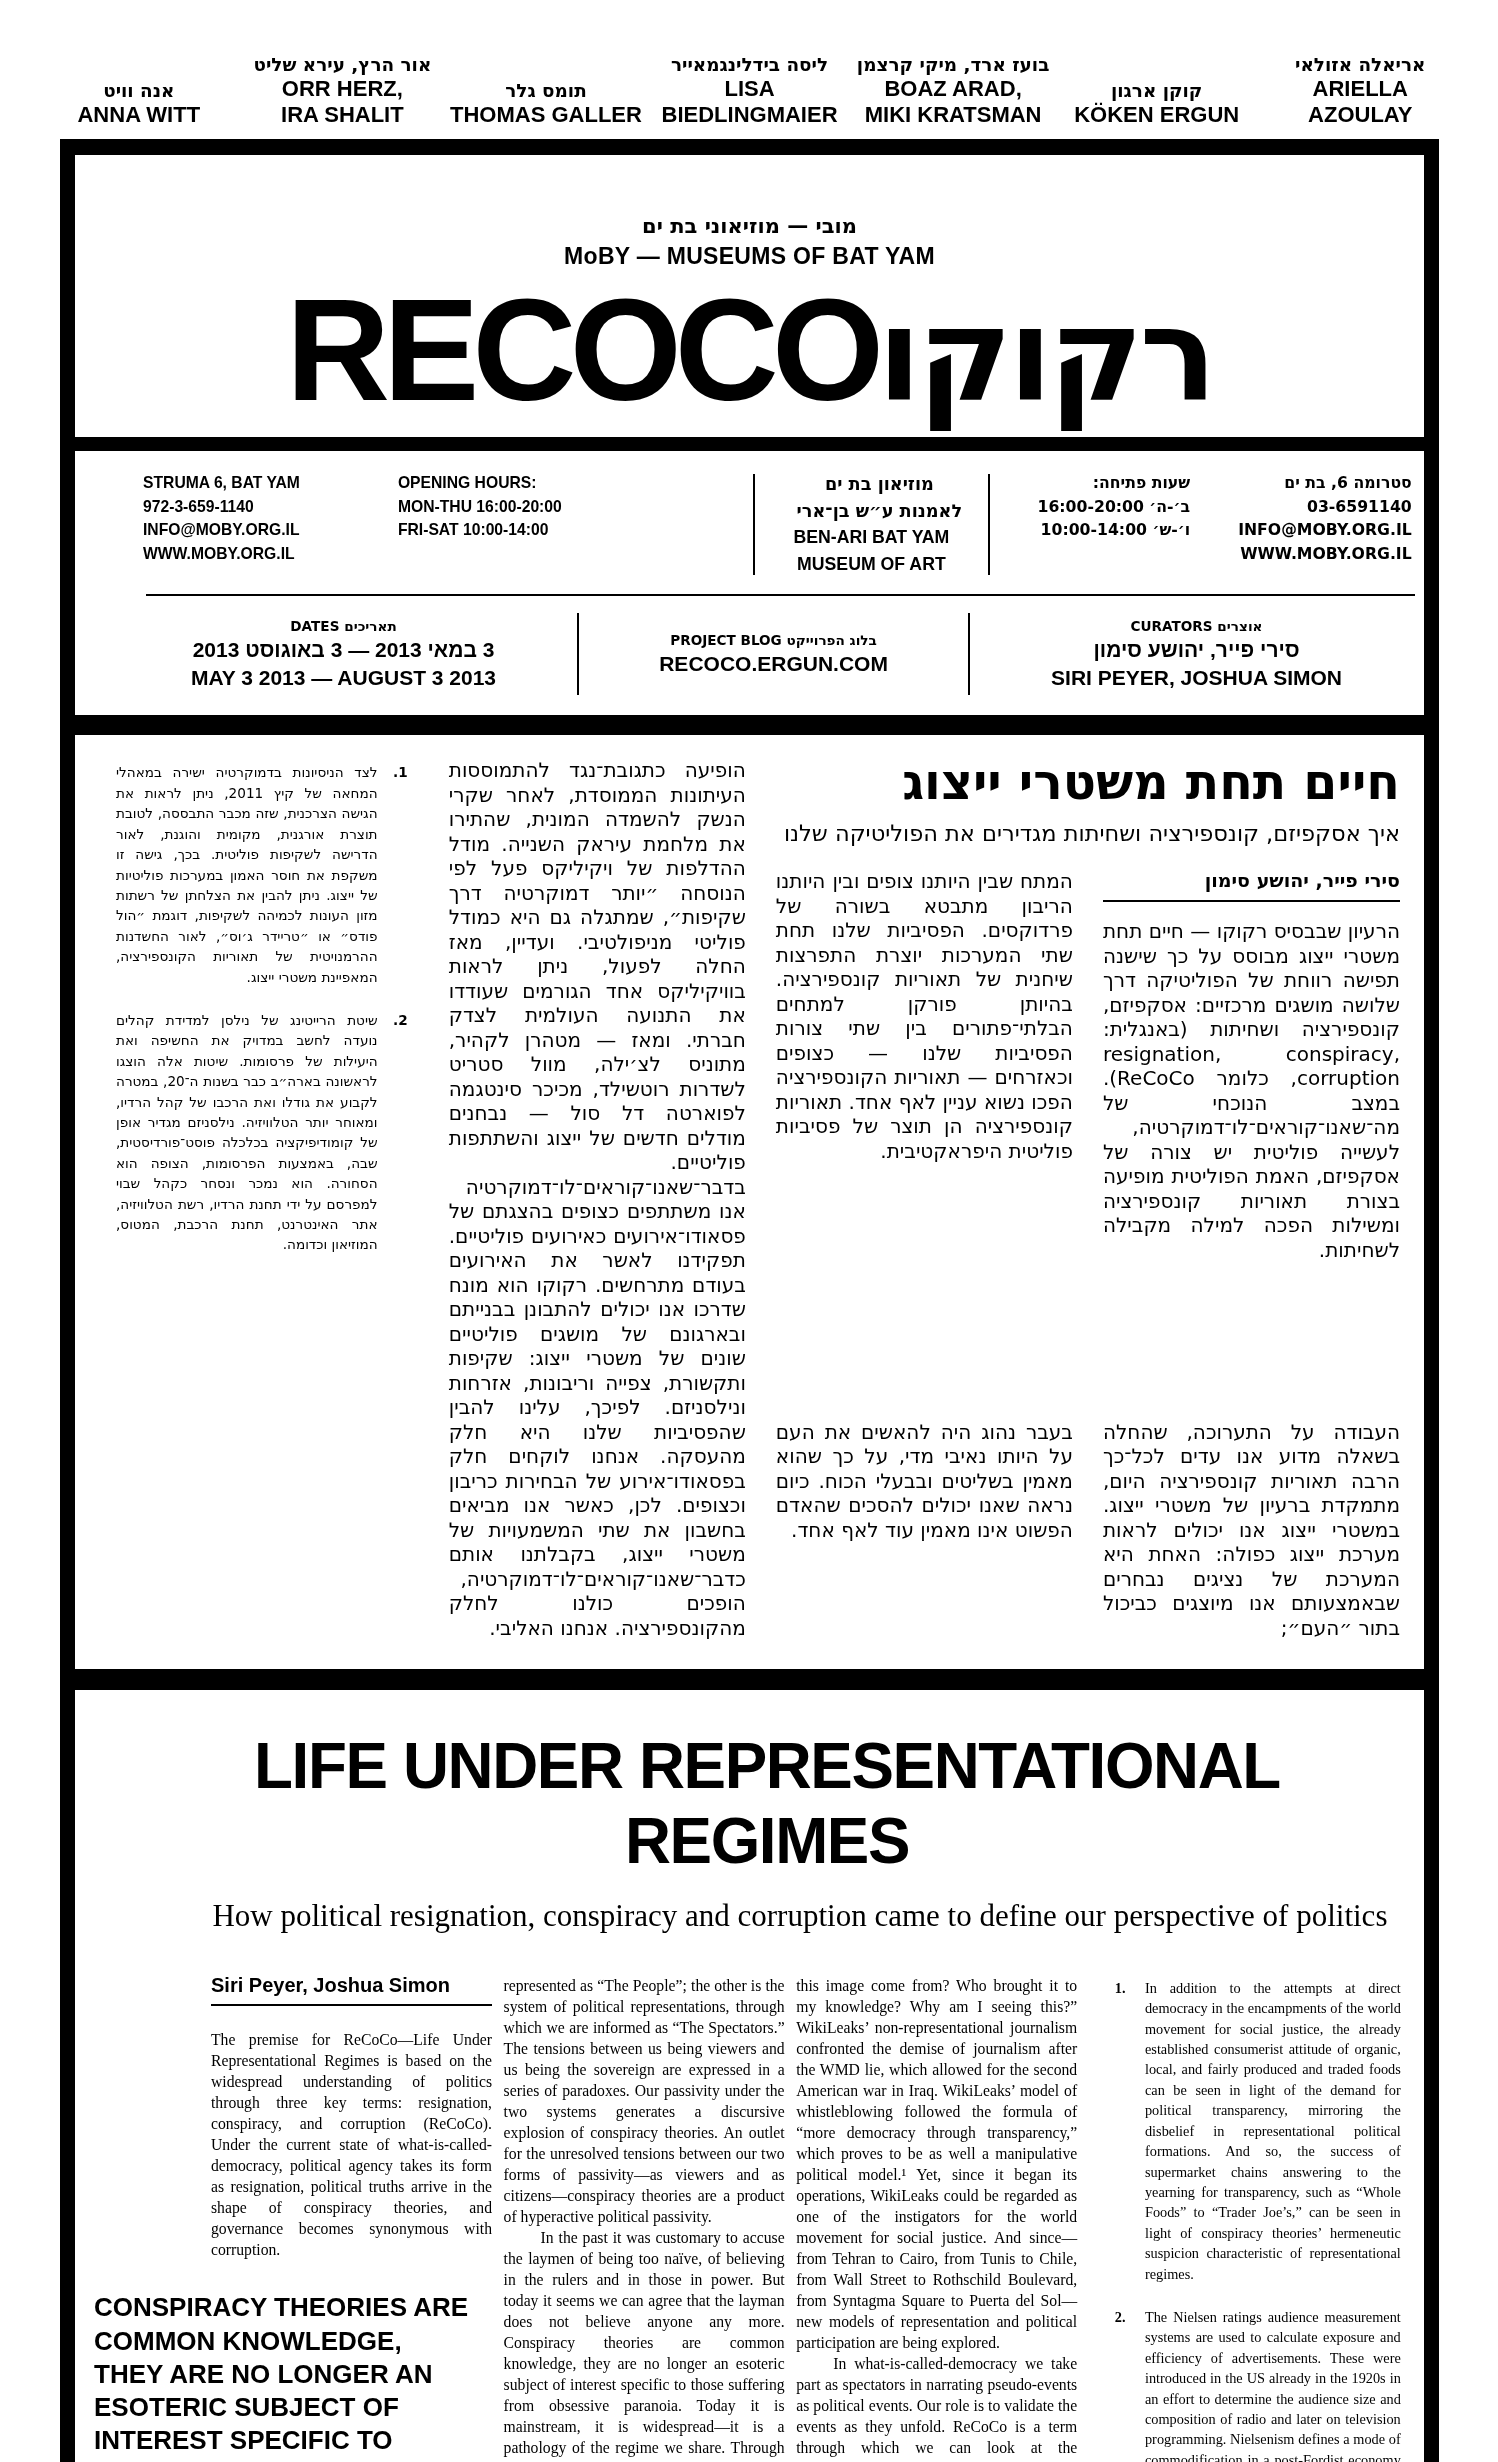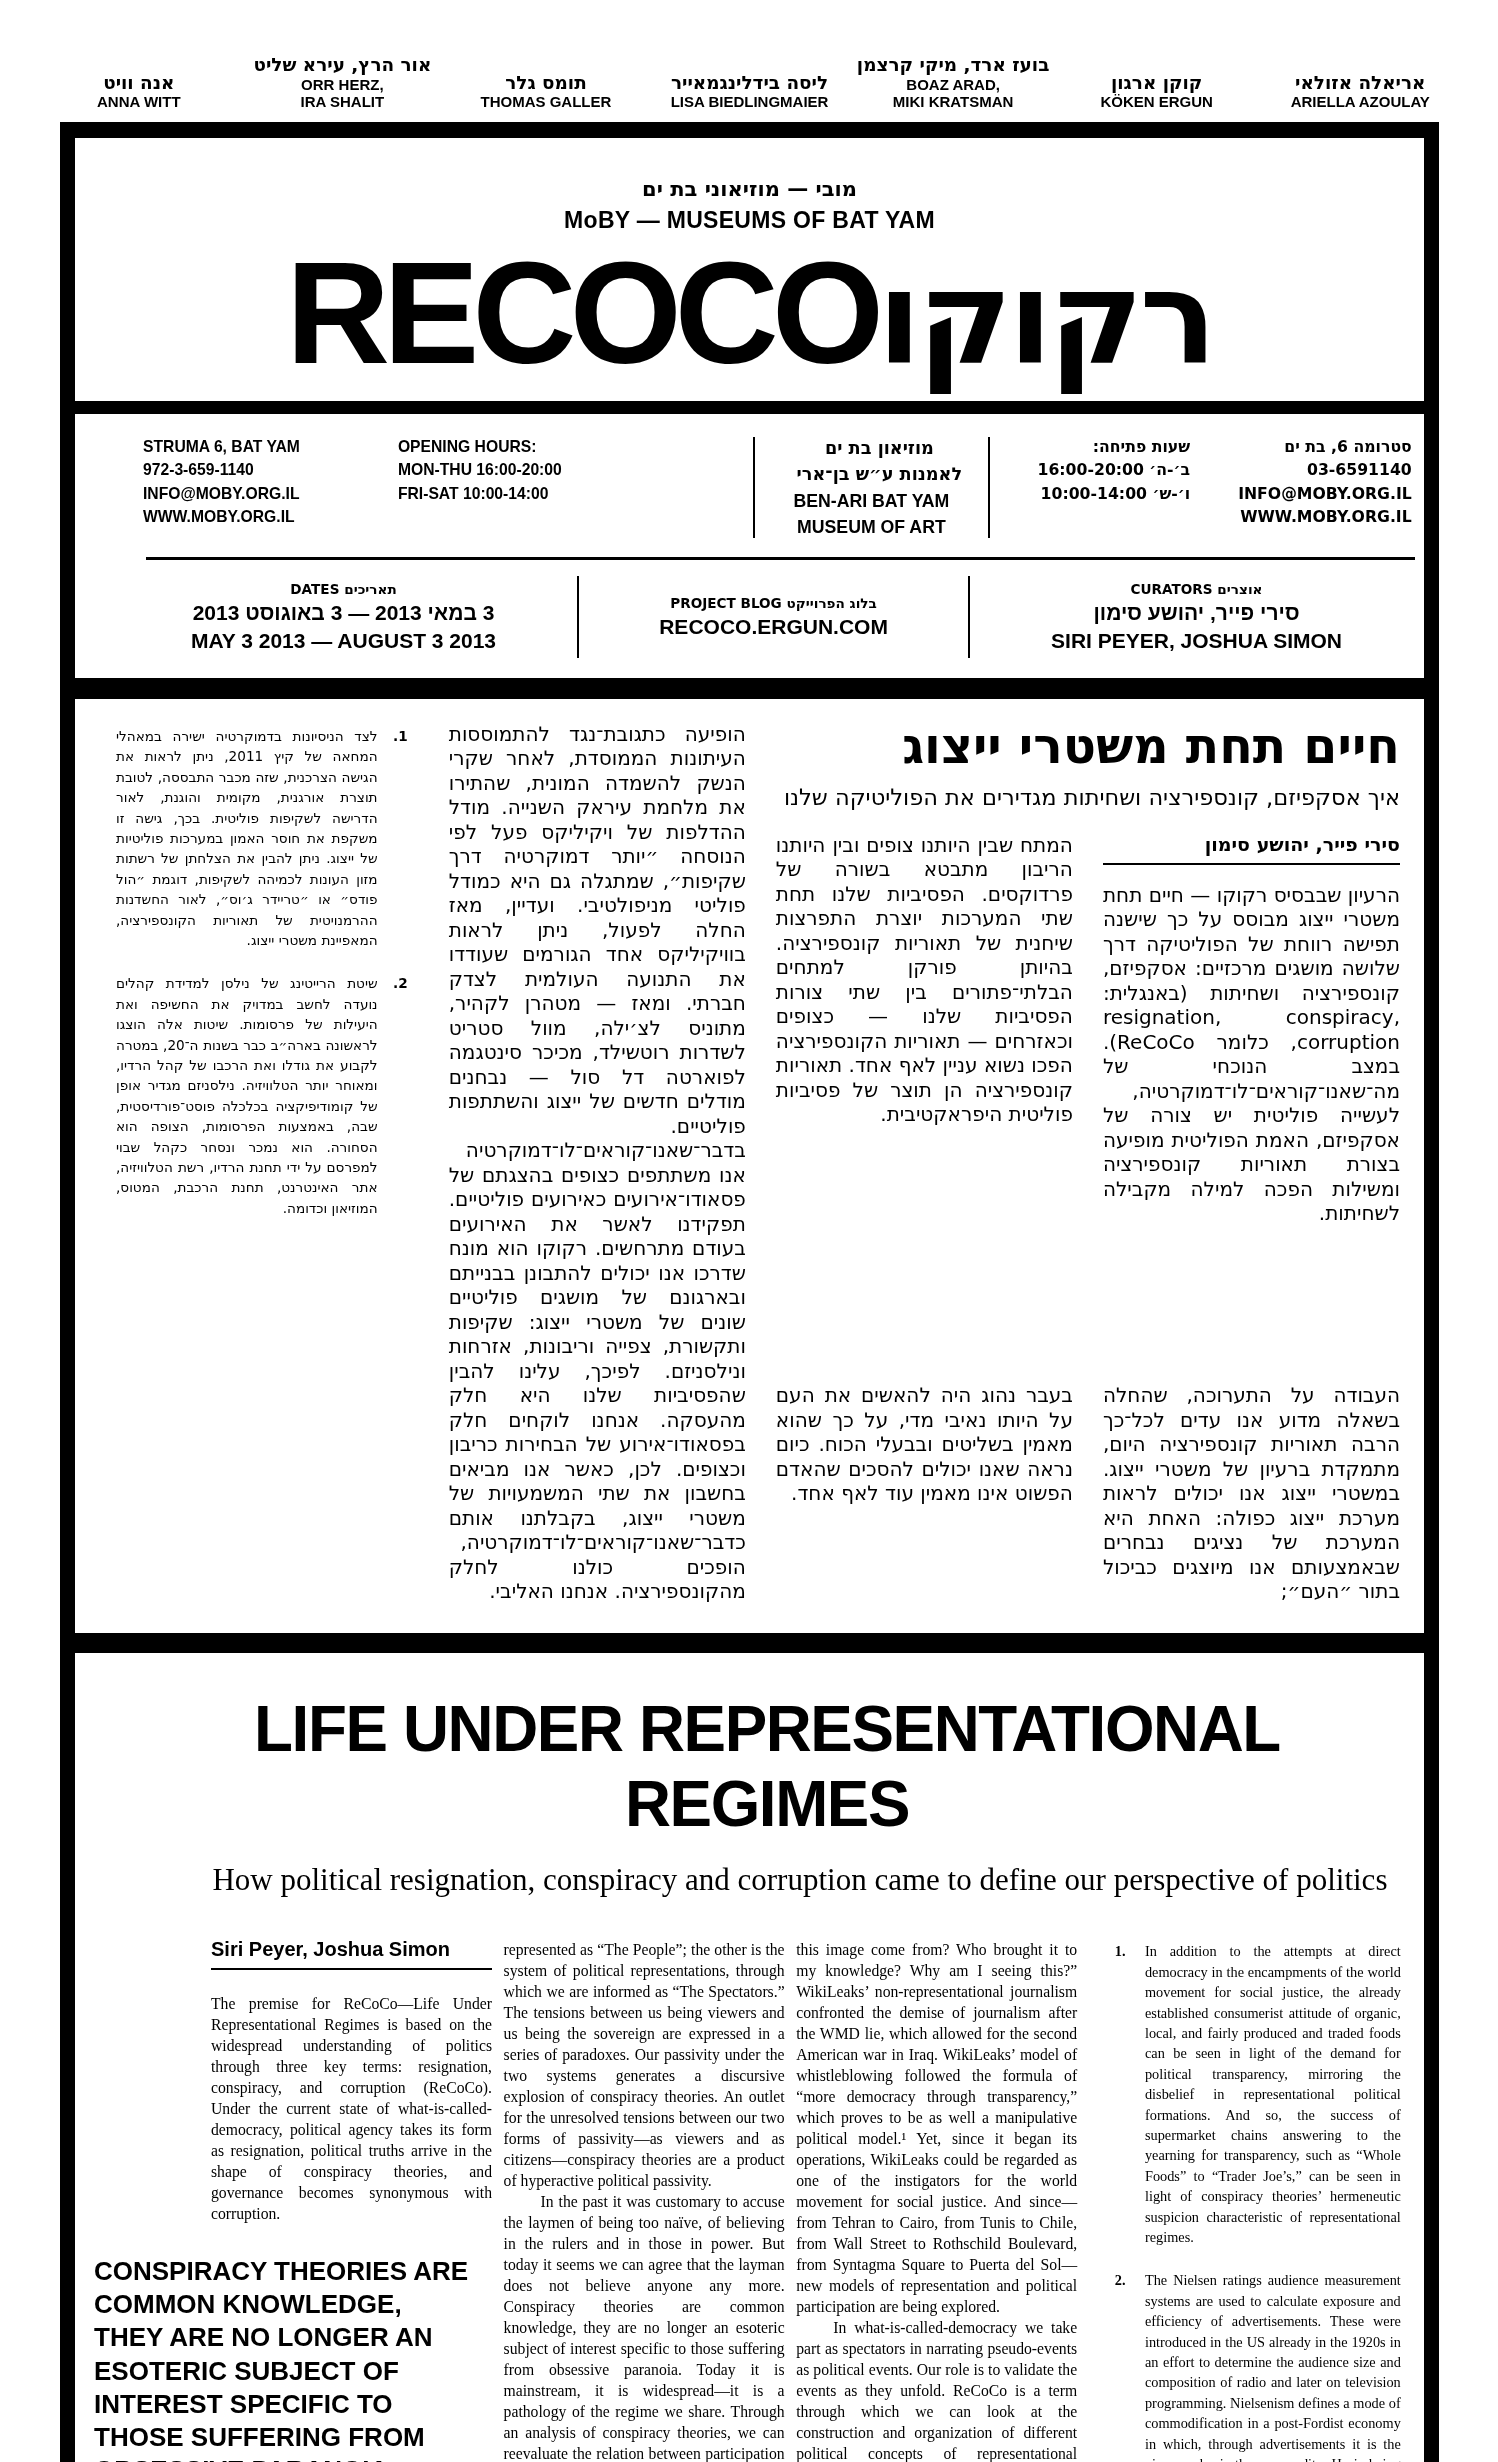--- a/index.html
+++ b/index.html
@@ -2,27 +2,27 @@
 <html style="font-size:11px"><head>
 <meta charset="utf-8">
 <style>
   html,body{margin:0;padding:0;background:#fff;}
   .page{width:1499px;min-height:2462px;background:#fff;color:#000;position:relative;
         font-family:"Liberation Sans",sans-serif;}
   
   .artists-row{display:flex;align-items:flex-end;padding:54px 37px 0;}
   .artist-cell{flex:1;text-align:center;line-height:1.18;}
   .artist-he{font-family:"DejaVu Sans",sans-serif;font-weight:bold;font-size:18.4px;white-space:pre-line;}
-  .artist-en{font-weight:bold;font-size:15px;letter-spacing:0;white-space:pre-line;}
+  .artist-en{font-weight:bold;font-size:22px;letter-spacing:0;white-space:pre-line;}
   
   .frame{margin:11px 60px 0;border-left:15px solid #000;border-right:15px solid #000;}
   .bar{background:#000;}
   .bar.h24{height:16.3px;} .bar.h20{height:13.6px;} .bar.h30{height:20.4px;}
   
-  .masthead{text-align:center;padding-top:39px;}
+  .masthead{text-align:center;padding-top:59px;}
   .museum-he{font-family:"DejaVu Sans",sans-serif;font-weight:bold;font-size:21px;}
   .museum-en{font-weight:bold;font-size:23px;margin-top:5.4px;letter-spacing:0.3px;}
   .biglogo{margin-top:12.3px;margin-bottom:17.7px;font-weight:bold;line-height:.95;white-space:nowrap;}
   .biglogo .latin{font-size:144px;letter-spacing:-6.8px;}
   .biglogo .hebr{font-family:"DejaVu Sans",sans-serif;font-size:129px;letter-spacing:-4.1px;}
   
   .info-row{display:flex;align-items:flex-start;padding:20.4px 12.3px 15px 68px;
             font-weight:bold;font-size:15.7px;line-height:1.5;}
   .vdiv{width:2px;background:#000;align-self:stretch;margin:2.7px 0;}
   .info-block{white-space:pre-line;}

